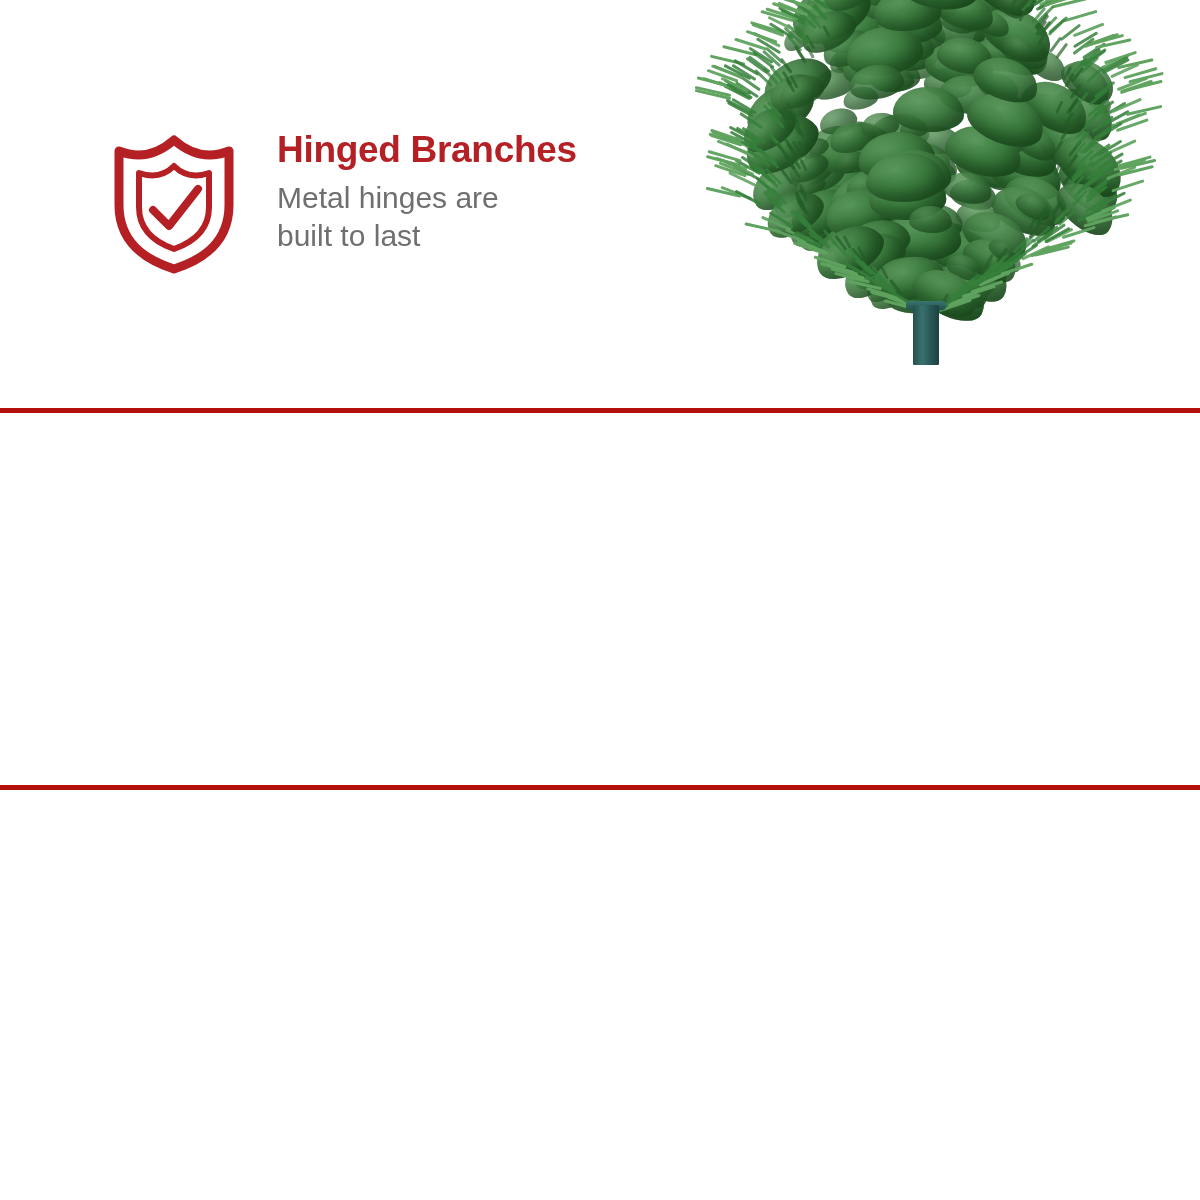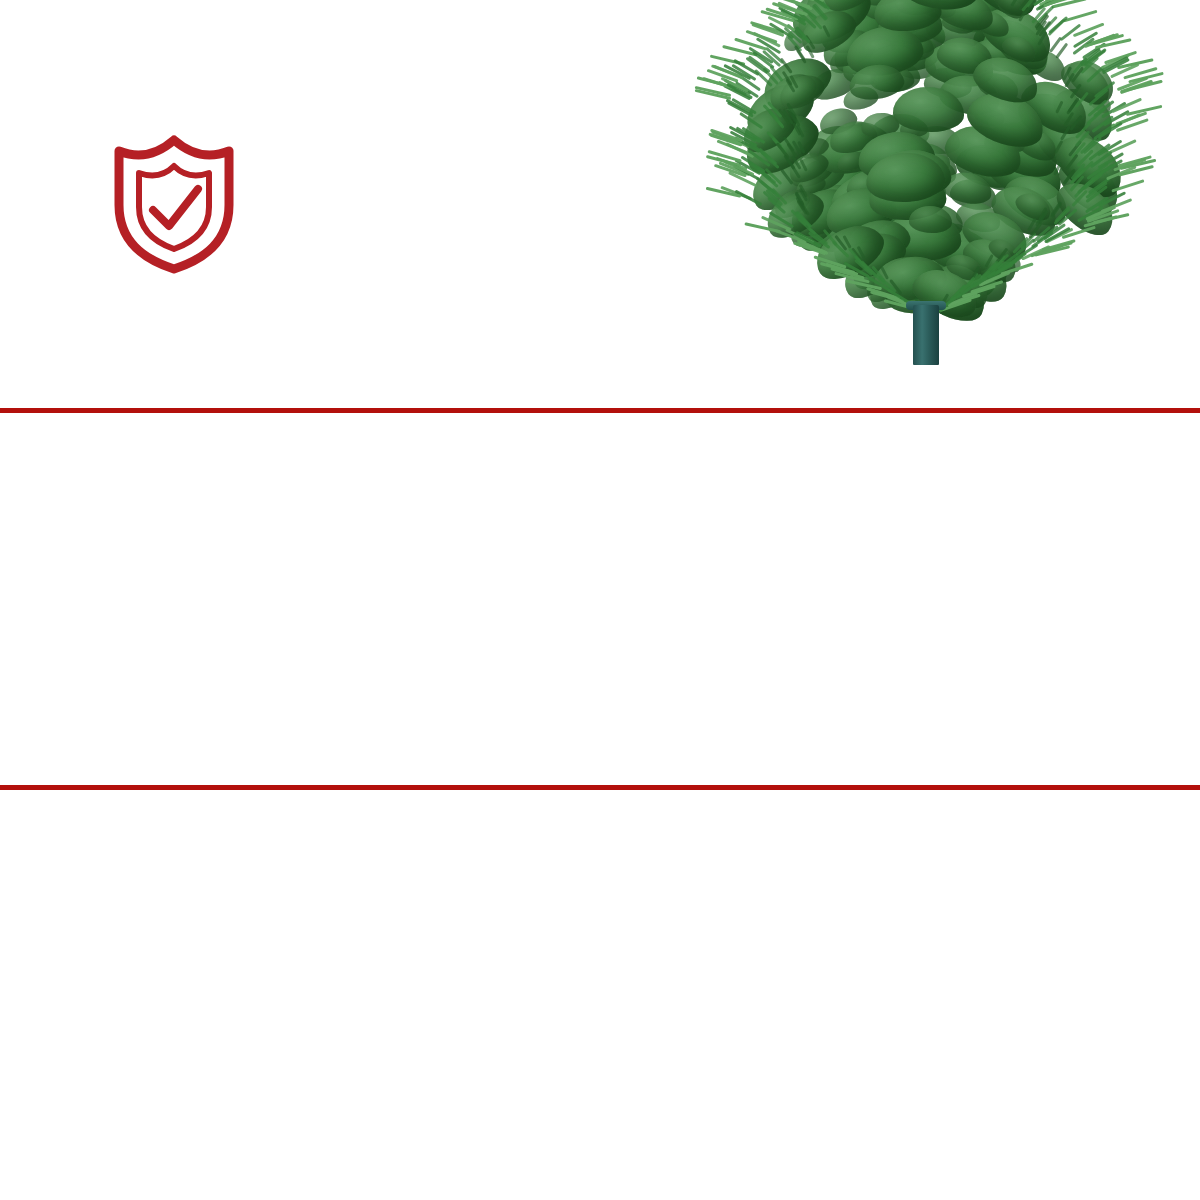--- a/index.html
+++ b/index.html
@@ -646,20 +646,25 @@
     </div>
 
     <div class="icon" id="icon-shield">
       <svg viewBox="0 0 122 142" width="122" height="142">
         <path d="M6 20 C26 28 44 24 61 9 C78 24 96 28 116 20 L116 74 C116 110 92 128 61 138 C30 128 6 110 6 74 Z" fill="none" stroke="#b52025" stroke-width="9" stroke-linejoin="round" stroke-linecap="round"></path>
         <path d="M26 42 C40 47 52 44 61 35 C70 44 82 47 96 42 L96 76 C96 99 81 111 61 118 C41 111 26 99 26 76 Z" fill="none" stroke="#b52025" stroke-width="6" stroke-linejoin="round" stroke-linecap="round"></path>
         <path d="M40 79 L56 95 L85 58" fill="none" stroke="#b52025" stroke-width="8" stroke-linecap="round" stroke-linejoin="round"></path>
       </svg>
     </div>
 
+    <div class="txtblock" id="block-hinged">
+      <h2 class="feat-title">Hinged Branches</h2>
+      <p class="feat-desc">Metal hinges are</p>
+      <p class="feat-desc">built to last</p>
+    </div>
   </section>
 
   <div class="divider" id="divider-1"></div>
 
   <section class="panel" id="panel-pvc">
     
 
     
     
 

